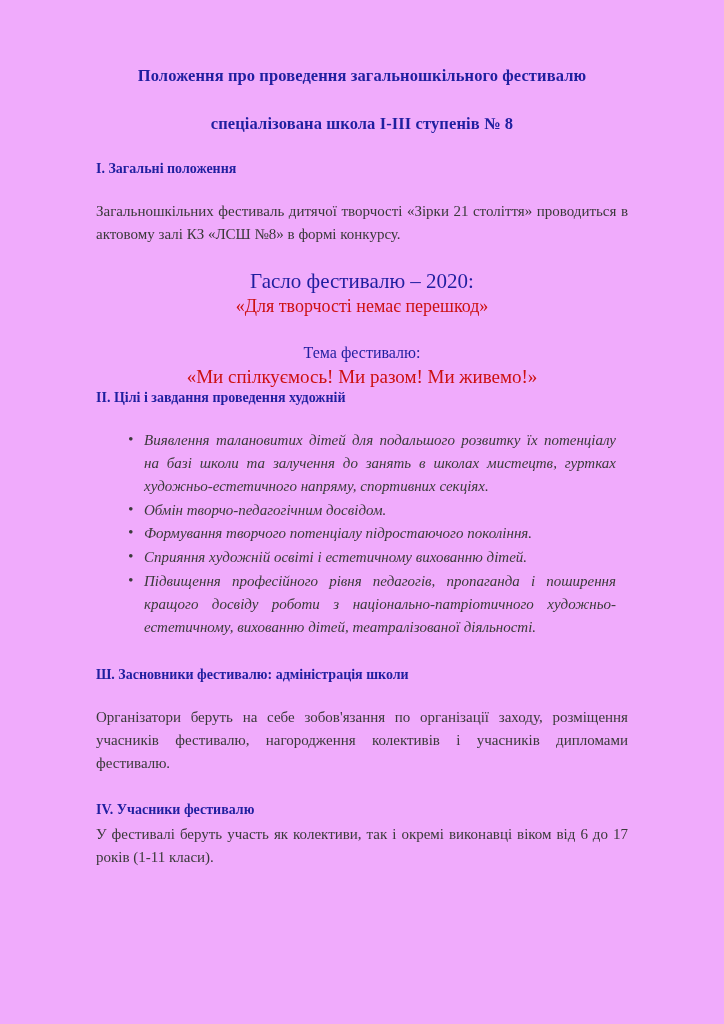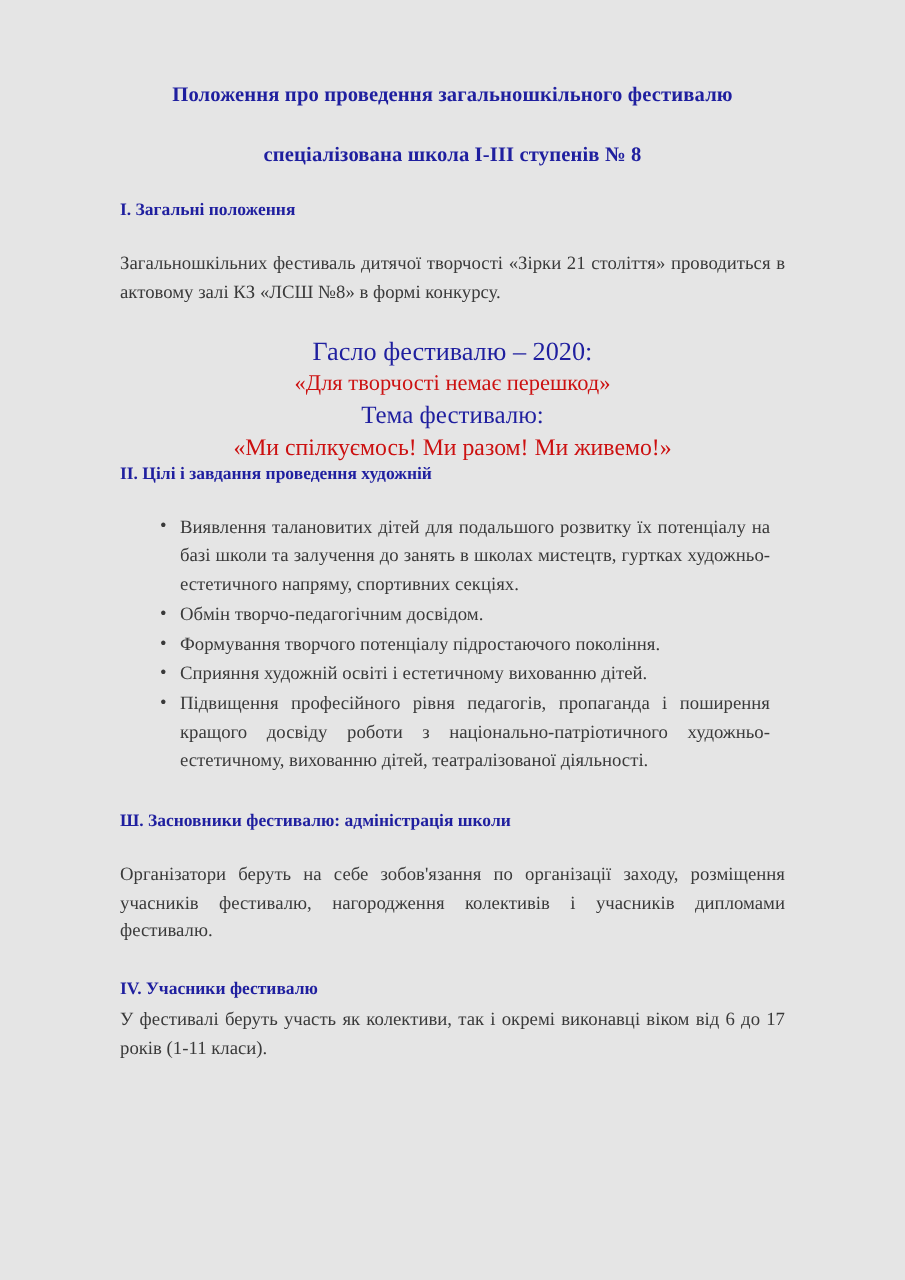--- a/index.html
+++ b/index.html
@@ -12,21 +12,21 @@
   body {
     font-family: "Liberation Serif", "DejaVu Serif", serif;
     color: #3a3a3a;
   }
 
   .page {
     position: relative;
     width: 724px;
     height: 1024px;
     margin: 0 auto;
-    background: #e5e5e5;
+    background: #f0abfc;
     box-sizing: border-box;
     overflow: hidden;
   }
 
   .content {
     position: absolute;
     left: 96px;
     top: 0;
     width: 532px;
   }
@@ -85,28 +85,29 @@
   .slogan-blue {
     color: #1f1f9f;
   }
 
   .slogan-red {
     color: #cc1111;
   }
 
   .slogan-l1 { font-size: 21px; }
   .slogan-l2 { font-size: 18px; }
-  .slogan-l3 { font-size: 20px; }
+  .slogan-l3 { font-size: 16px; margin-top: 23px; }
   .slogan-l4 { font-size: 19px; }
 
   
   .goals-list {
     margin: 22px 12px 0 0;
     padding: 0;
     list-style: none;
+    font-style: italic;
   }
 
   .goals-list li {
     position: relative;
     padding-left: 48px;
     font-size: 15px;
     line-height: 1.52;
     text-align: justify;
     text-justify: inter-word;
     color: #3a3a3a;

